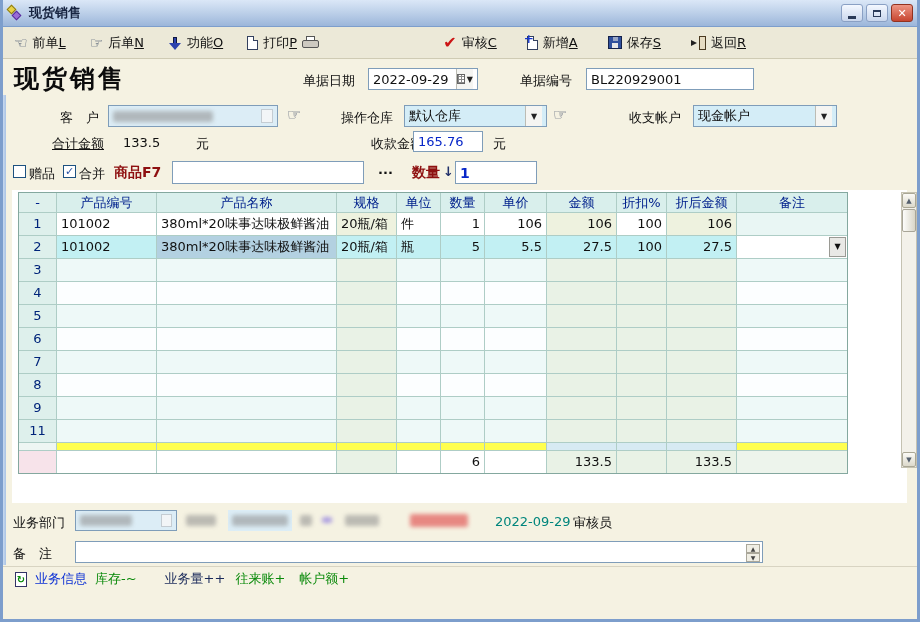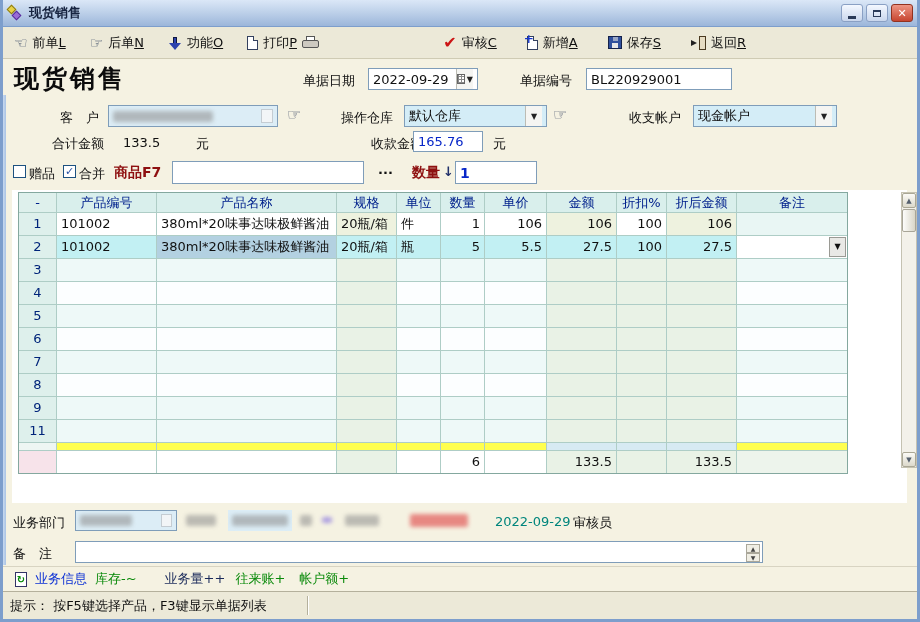--- a/index.html
+++ b/index.html
@@ -205,21 +205,21 @@
 
   <span class="lbl" style="left:303px; top:72px;">单据日期</span>
   <div class="inputbox" style="left:368px; top:68px; width:110px; height:22px;">
     <span>2022-09-29</span>
     <span class="combo-btn">
         <span class="cal-ico"></span>
         <span>▼</span>
       </span>
   </div>
   <span class="lbl" style="left:520px; top:72px;">单据编号</span>
-  <div class="inputbox" style="left:586px; top:68px; width:146px; height:22px;">
+  <div class="inputbox" style="left:586px; top:68px; width:168px; height:22px;">
     <span>BL220929001</span>
   </div>
 
   <span class="lbl" style="left:60px; top:109px;">客　户</span>
   <div class="inputbox" style="left:108px; top:105px; width:170px; height:22px; background:#dcedf6;">
     <span class="blur-bar" style="width:100px;"></span>
     <span style="margin-left:auto; width:12px; height:14px; background:#f2f5f7; border:1px solid #c4ccd2;"></span>
   </div>
   <span class="hand-btn" style="left:287px; top:105px;">☞</span>
 
@@ -229,21 +229,21 @@
     <span class="combo-btn">▼</span>
   </div>
   <span class="hand-btn" style="left:553px; top:105px;">☞</span>
 
   <span class="lbl" style="left:629px; top:109px;">收支帐户</span>
   <div class="inputbox" style="left:693px; top:105px; width:144px; height:22px; background:#d4edf7;">
     <span>现金帐户</span>
     <span class="combo-btn">▼</span>
   </div>
 
-  <span class="lbl" style="left:52px; top:135px;">合计金额</span>
+  <span class="lbl" style="left:52px; top:135px;text-decoration:underline;">合计金额</span>
   <span class="lbl" style="left:123px; top:135px;">133.5</span>
   <span class="lbl" style="left:196px; top:135px;">元</span>
   <span class="lbl" style="left:355px; top:135px;margin-left:16px;">收款金额</span>
   <div class="inputbox" style="left:413px; top:131px; width:70px; height:21px;">
     <span style="color:#0726c8;">165.76</span>
   </div>
   <span class="lbl" style="left:493px; top:135px;">元</span>
 
   <span class="chk" style="left:13px; top:165px;"></span>
   <span class="lbl" style="left:29px; top:165px;">赠品</span>
@@ -467,19 +467,15 @@
 
   <div class="links-bar">
     <span class="refresh-ico" style="margin-left:15px;">↻</span>
     <span class="flink" style="margin-left: 8px; color: rgb(11, 47, 212);">业务信息</span>
     <span class="flink" style="margin-left: 8px; color: rgb(10, 138, 10);">库存-~</span>
     <span class="flink" style="margin-left: 28px; color: rgb(26, 42, 90);">业务量++</span>
     <span class="flink" style="margin-left: 10px; color: rgb(10, 138, 10);">往来账+</span>
     <span class="flink" style="margin-left: 14px; color: rgb(10, 138, 10);">帐户额+</span>
   </div>
 
-  <div class="statusbar">
-    <span>提示： 按F5键选择产品，F3键显示单据列表</span>
-    <span class="status-div"></span>
-  </div>
 
   <div class="frame"></div>
 </div>
 
 </body></html>

